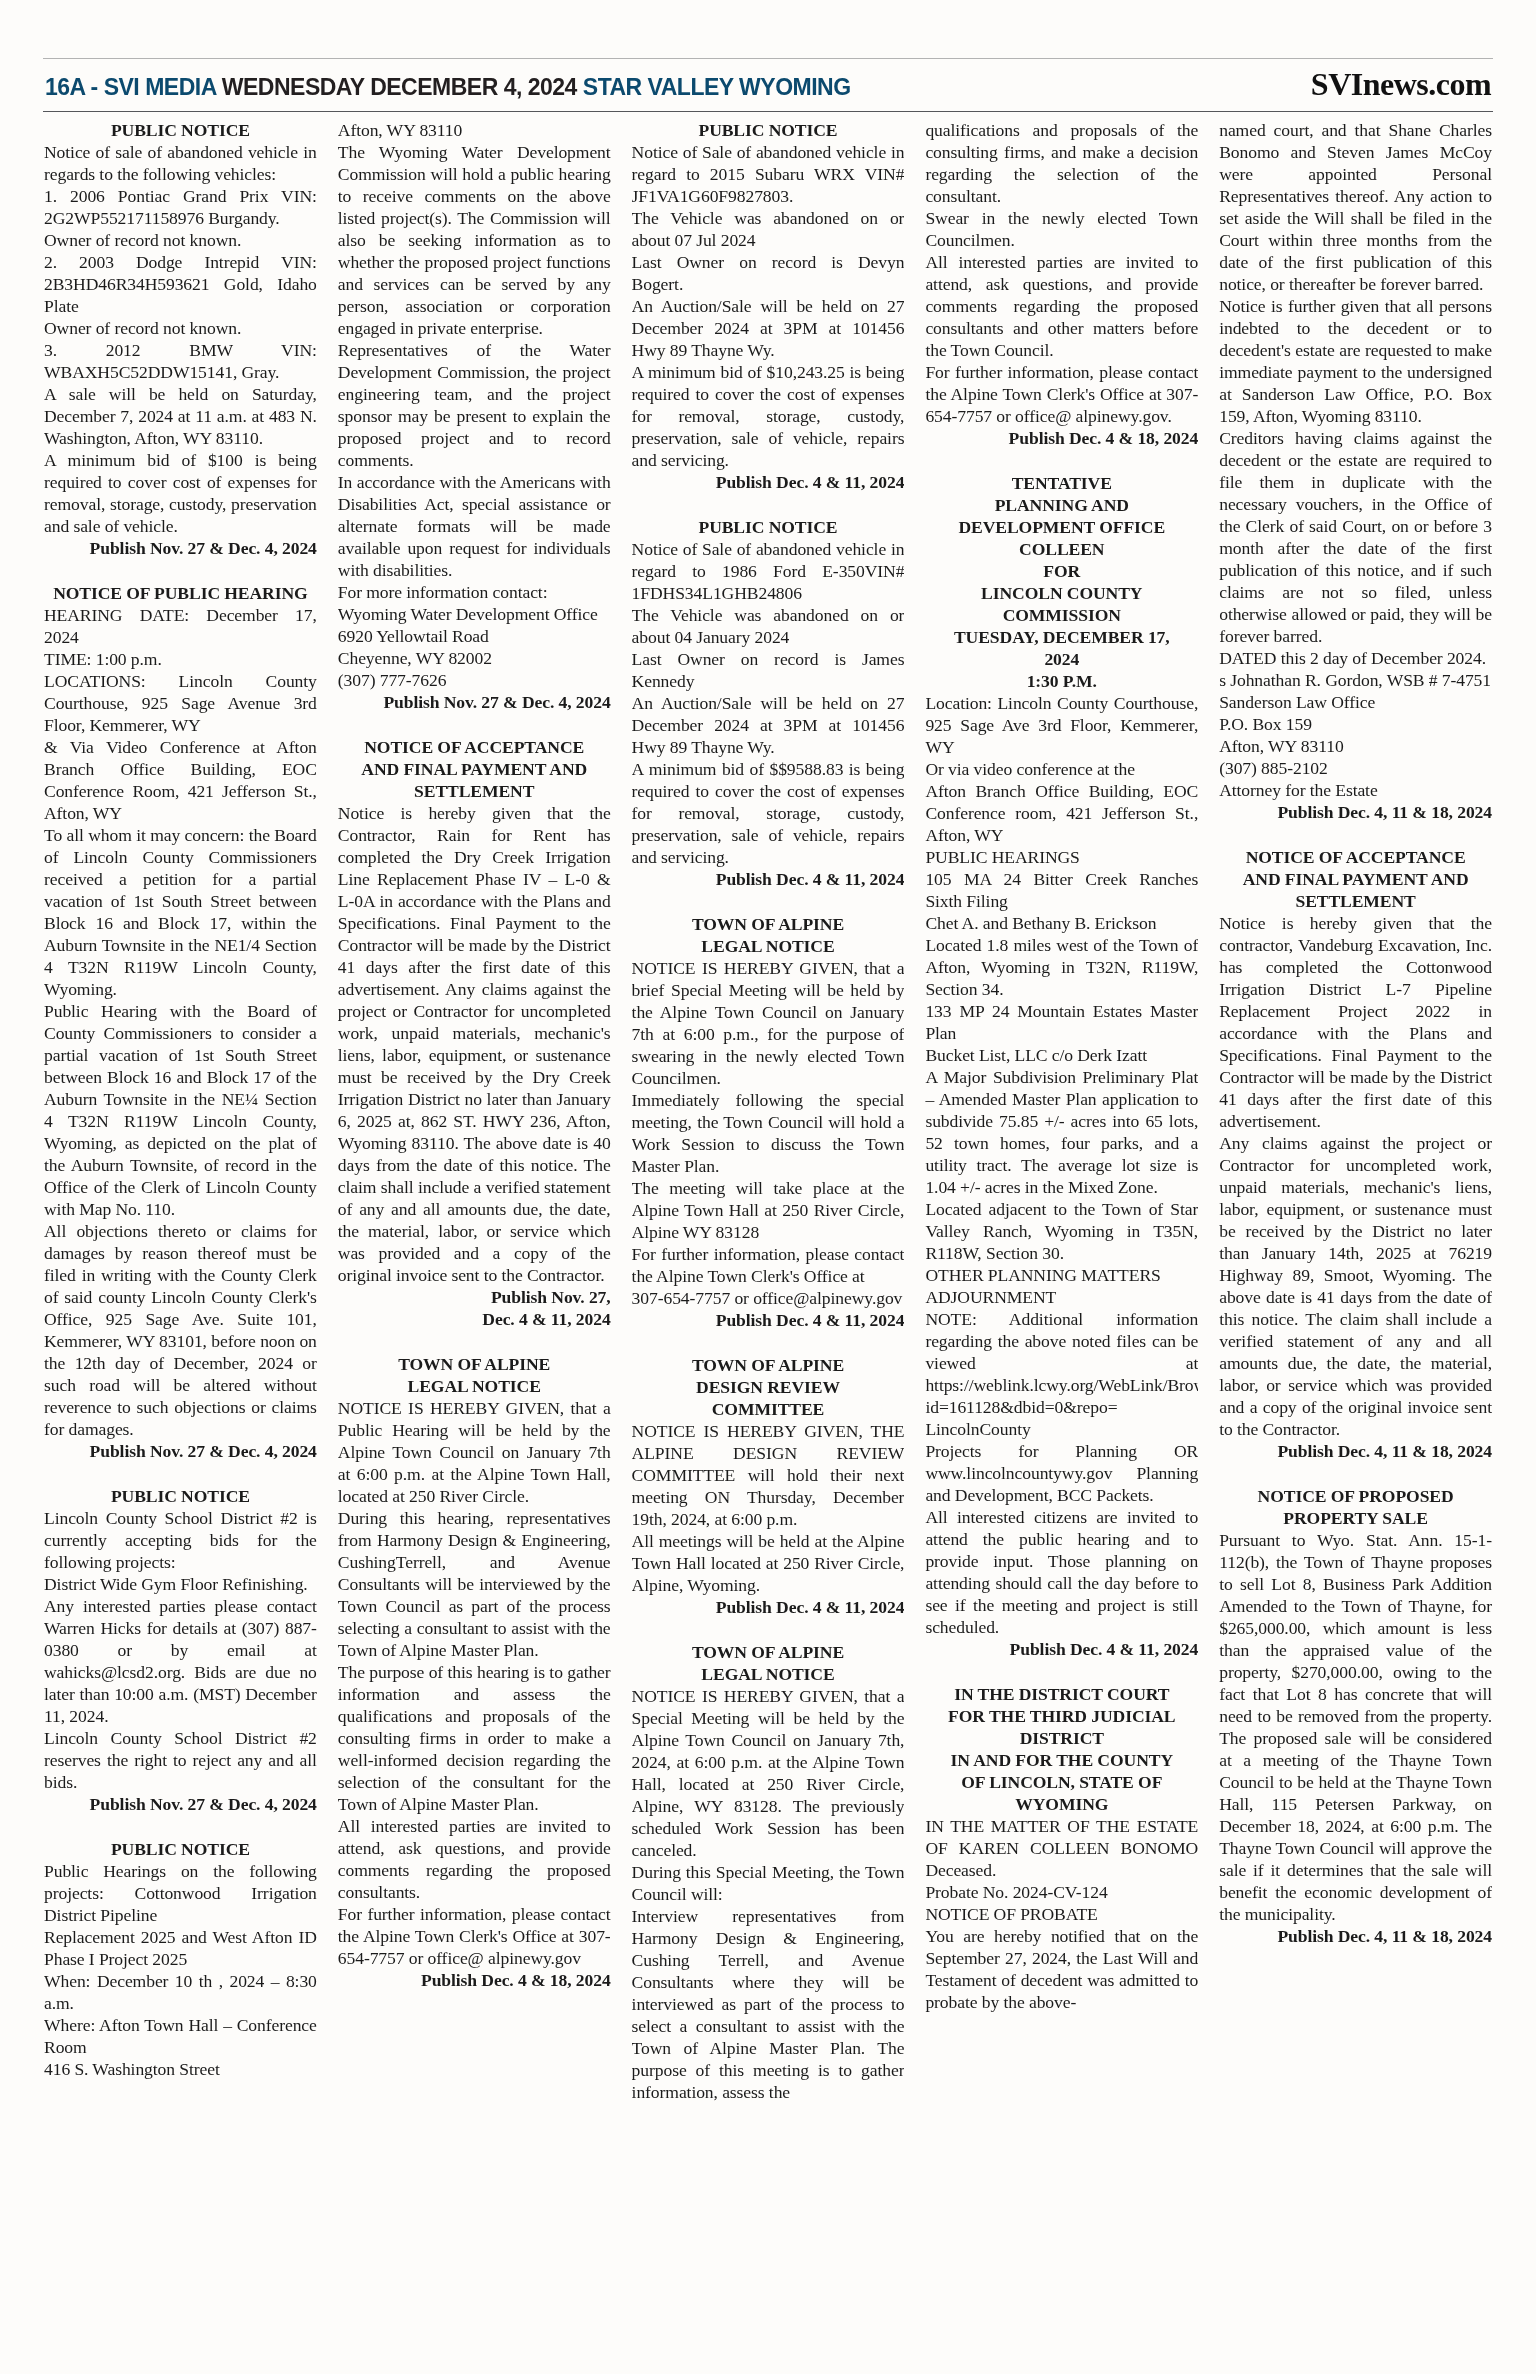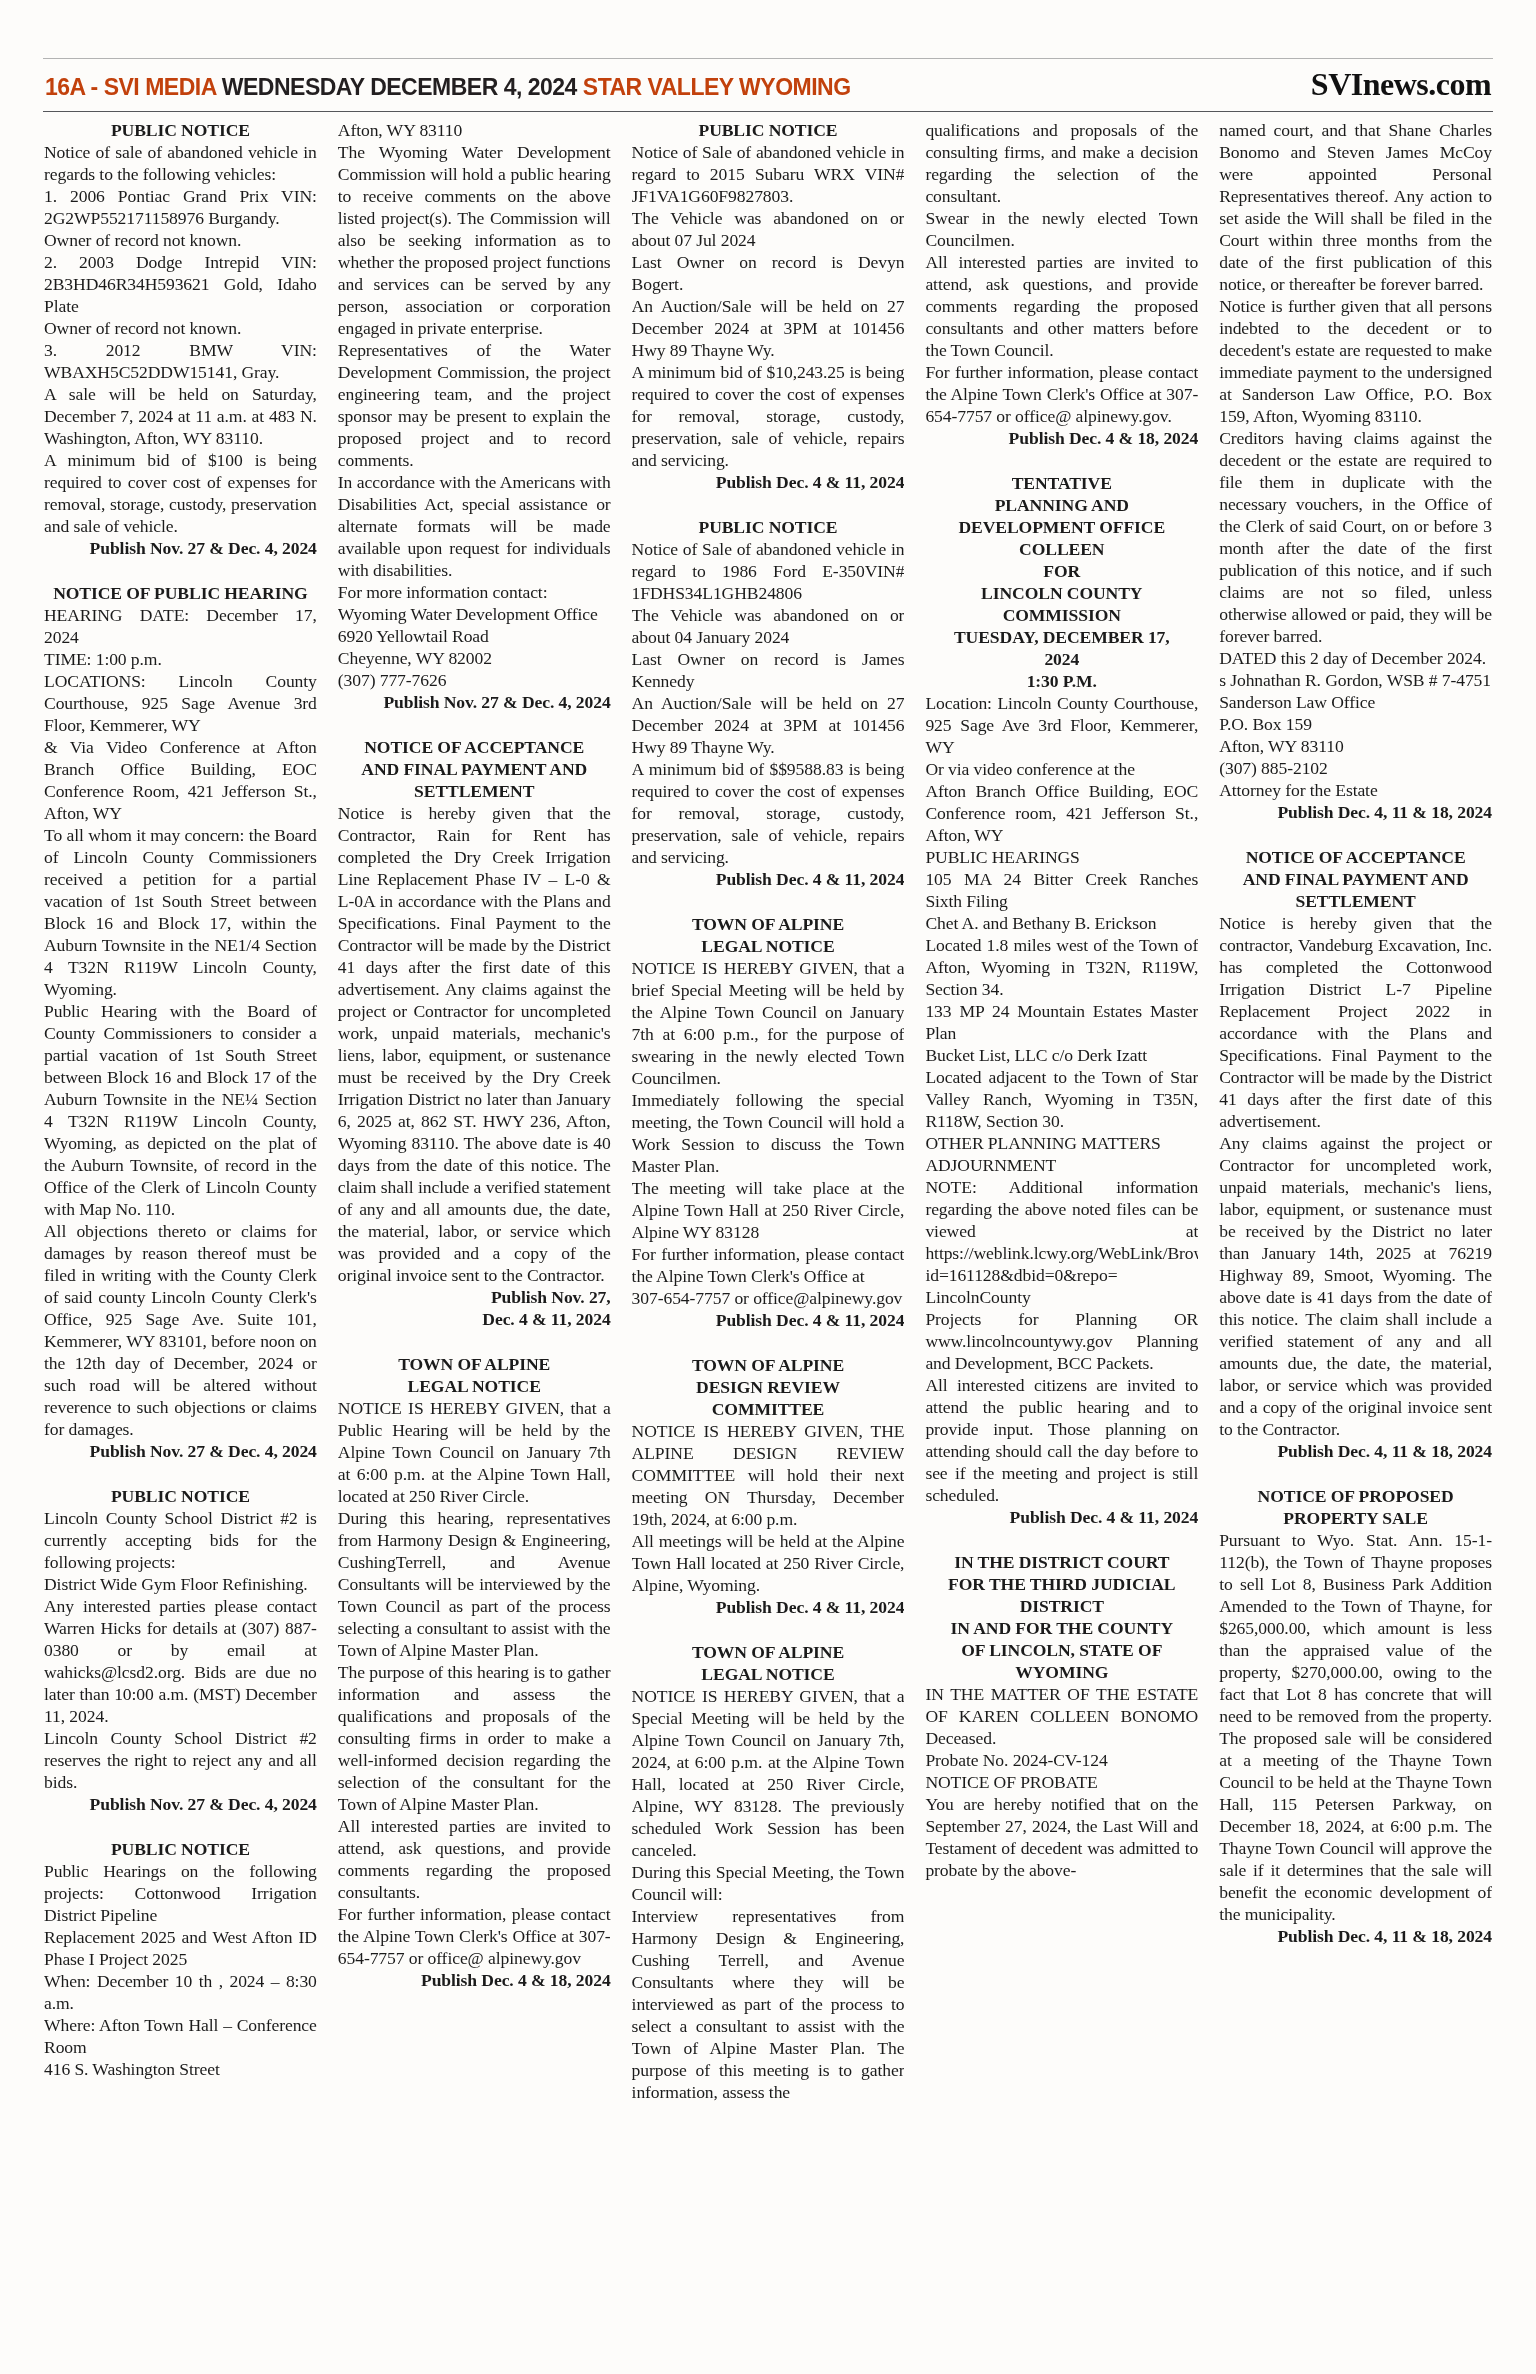--- a/index.html
+++ b/index.html
@@ -14,21 +14,21 @@
   
   .masthead {
     position:absolute; left:43px; right:43px; top:58px;
     border-top:0.9px solid #b3b3b3;
     border-bottom:1.9px solid #55565a;
     padding:6.5px 1.9px 8.3px 1.9px;
     display:flex; justify-content:space-between; align-items:baseline;
     font-family:"Liberation Sans", sans-serif;
   }
   .masthead-left { font-size:23px; font-weight:700; letter-spacing:-0.5px; white-space:nowrap; }
-  .mh-gray  { color:#c2410c; }
+  .mh-gray  { color:#0c4a6e; }
   .mh-black { color:#231f20; }
   .masthead-right {
     font-family:Liberation Serif, serif;
     font-weight:700; font-size:32px; color:#111; letter-spacing:-0.5px;
   }
   
   .columns {
     position:absolute; left:44px; right:44px; top:119px; bottom:28px;
     display:flex; gap:21px;
   }
@@ -212,20 +212,21 @@
         </div>
         <div class="para">Location: Lincoln County Courthouse, 925 Sage Ave 3rd Floor, Kemmerer, WY</div>
         <div class="para">Or via video conference at the</div>
         <div class="para">Afton Branch Office Building, EOC Conference room, 421 Jefferson St., Afton, WY</div>
         <div class="para">PUBLIC HEARINGS</div>
         <div class="para">105 MA 24 Bitter Creek Ranches Sixth Filing</div>
         <div class="para">Chet A. and Bethany B. Erickson</div>
         <div class="para">Located 1.8 miles west of the Town of Afton, Wyoming in T32N, R119W, Section 34.</div>
         <div class="para">133 MP 24 Mountain Estates Master Plan</div>
         <div class="para">Bucket List, LLC c/o Derk Izatt</div>
+        <div class="para">A Major Subdivision Preliminary Plat – Amended Master Plan application to subdivide 75.85 +/- acres into 65 lots, 52 town homes, four parks, and a utility tract. The average lot size is 1.04 +/- acres in the Mixed Zone.</div>
         <div class="para">Located adjacent to the Town of Star Valley Ranch, Wyoming in T35N, R118W, Section 30.</div>
         <div class="para">OTHER PLANNING MATTERS</div>
         <div class="para">ADJOURNMENT</div>
         <div class="para">NOTE: Additional information regarding the above noted files can be viewed at https://weblink.lcwy.org/WebLink/Browse.aspx?id=161128&amp;dbid=0&amp;repo= LincolnCounty</div>
         <div class="para">Projects for Planning OR www.lincolncountywy.gov Planning and Development, BCC Packets.</div>
         <div class="para">All interested citizens are invited to attend the public hearing and to provide input.  Those planning on attending should call the day before to see if the meeting and project is still scheduled.</div>
         <div class="publish">
           <div>Publish Dec. 4 &amp; 11, 2024</div>
         </div>
         <div class="notice-heading">

